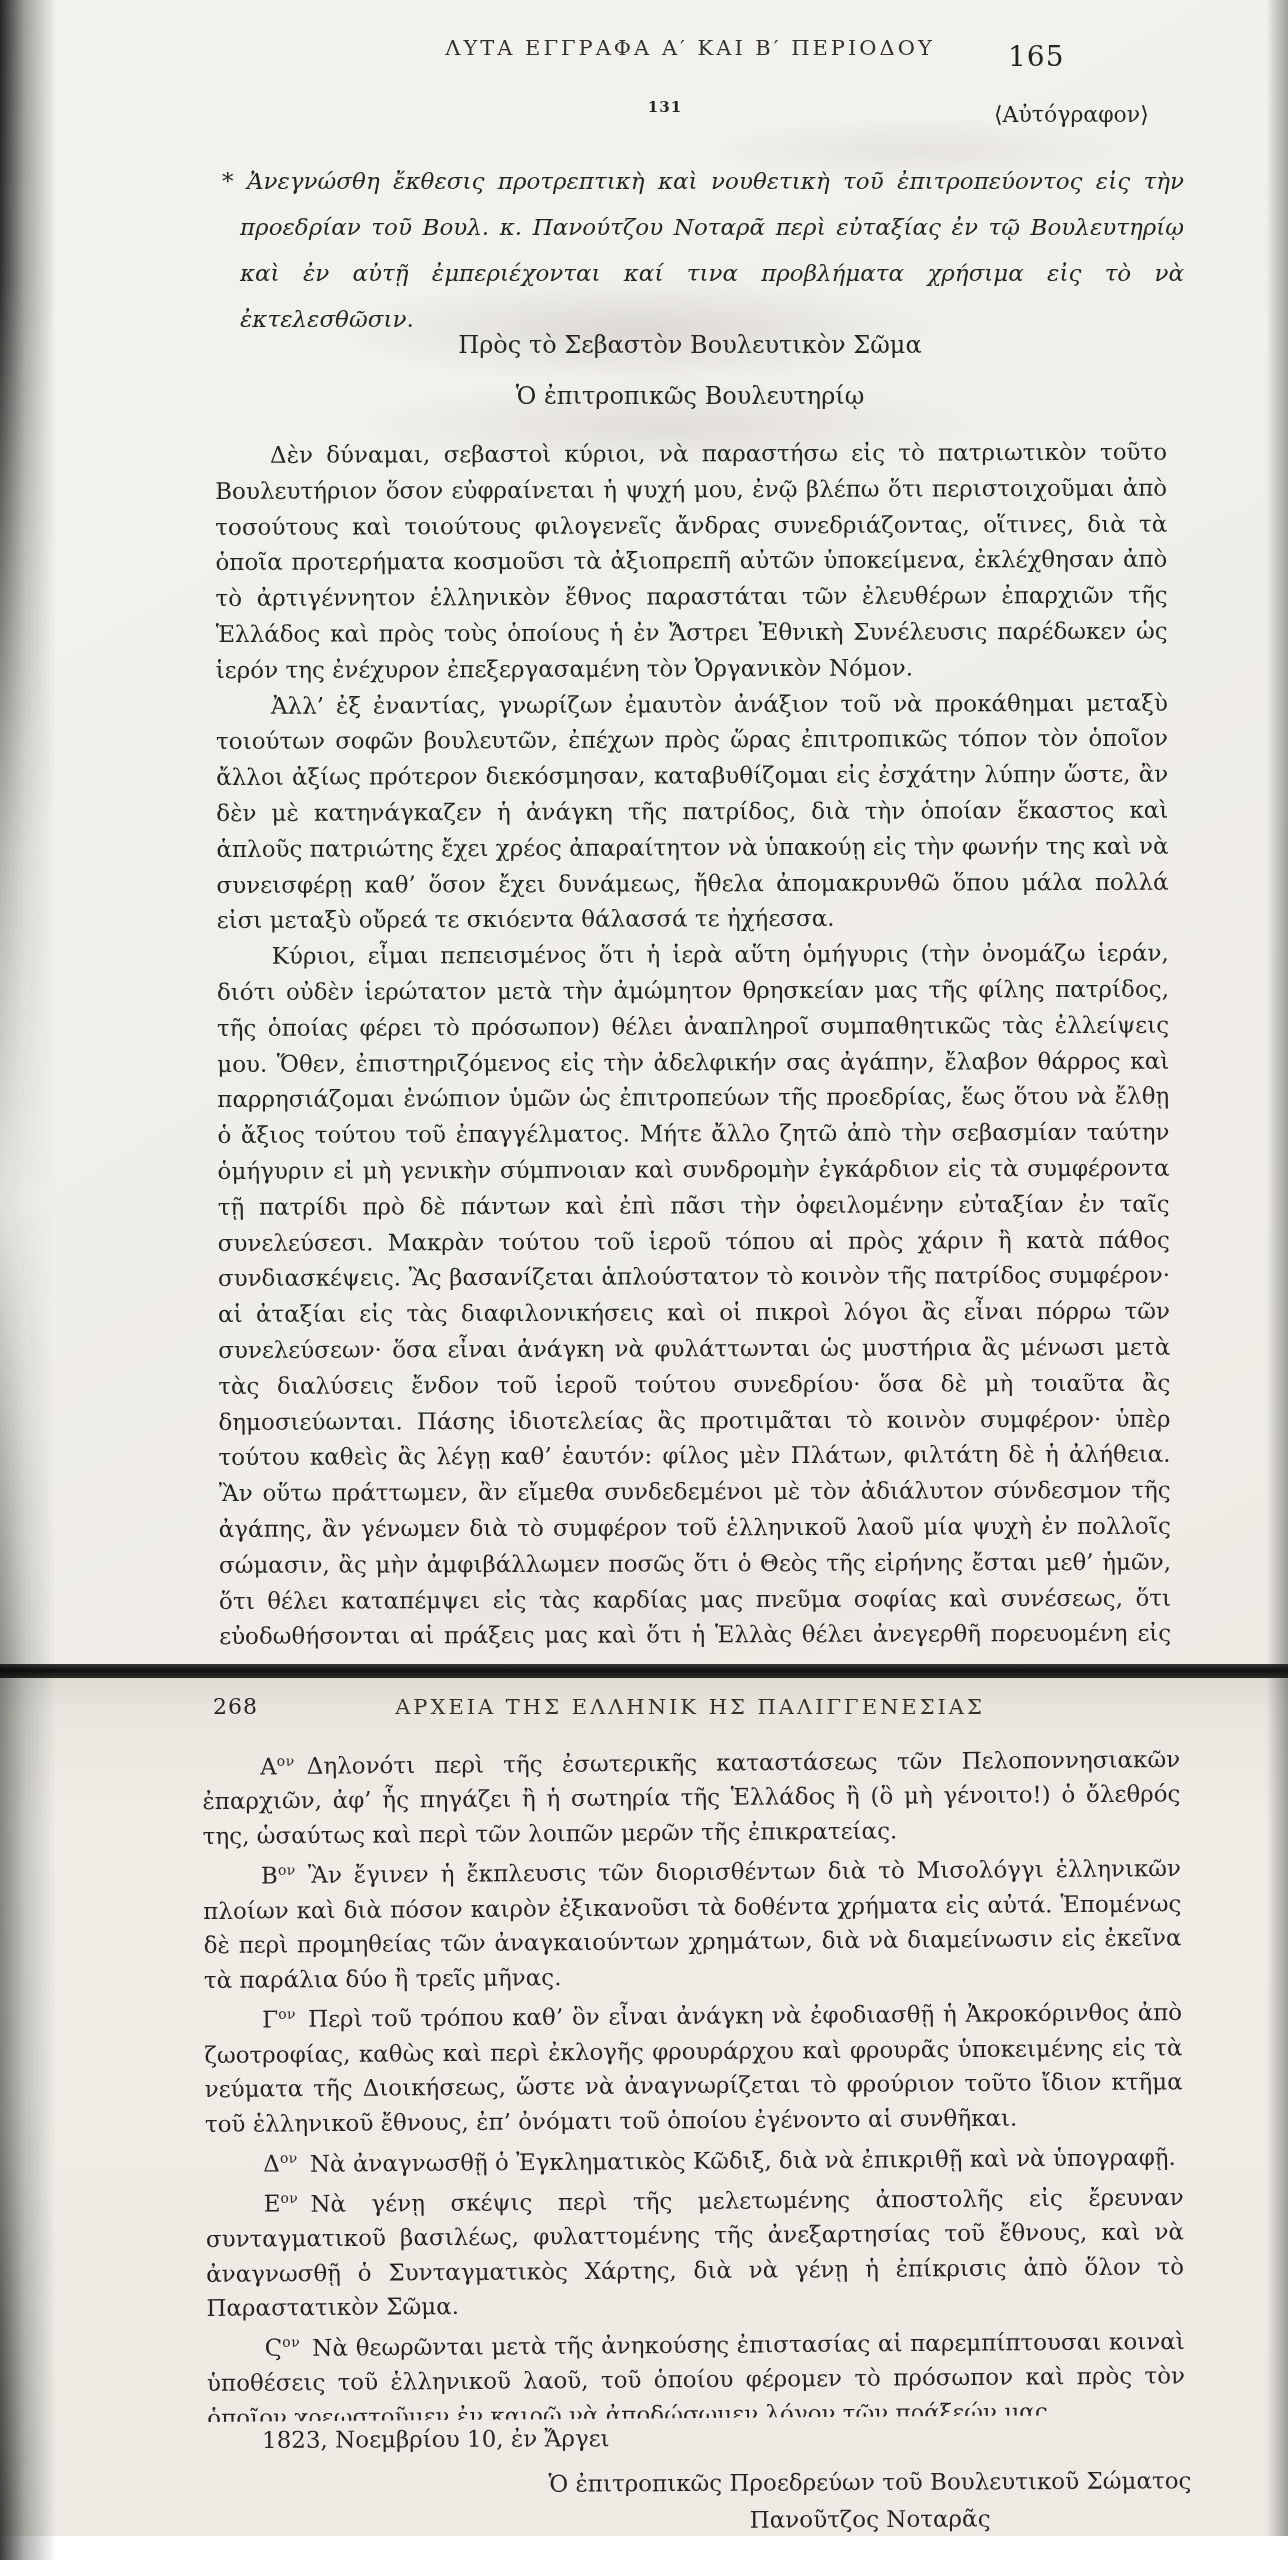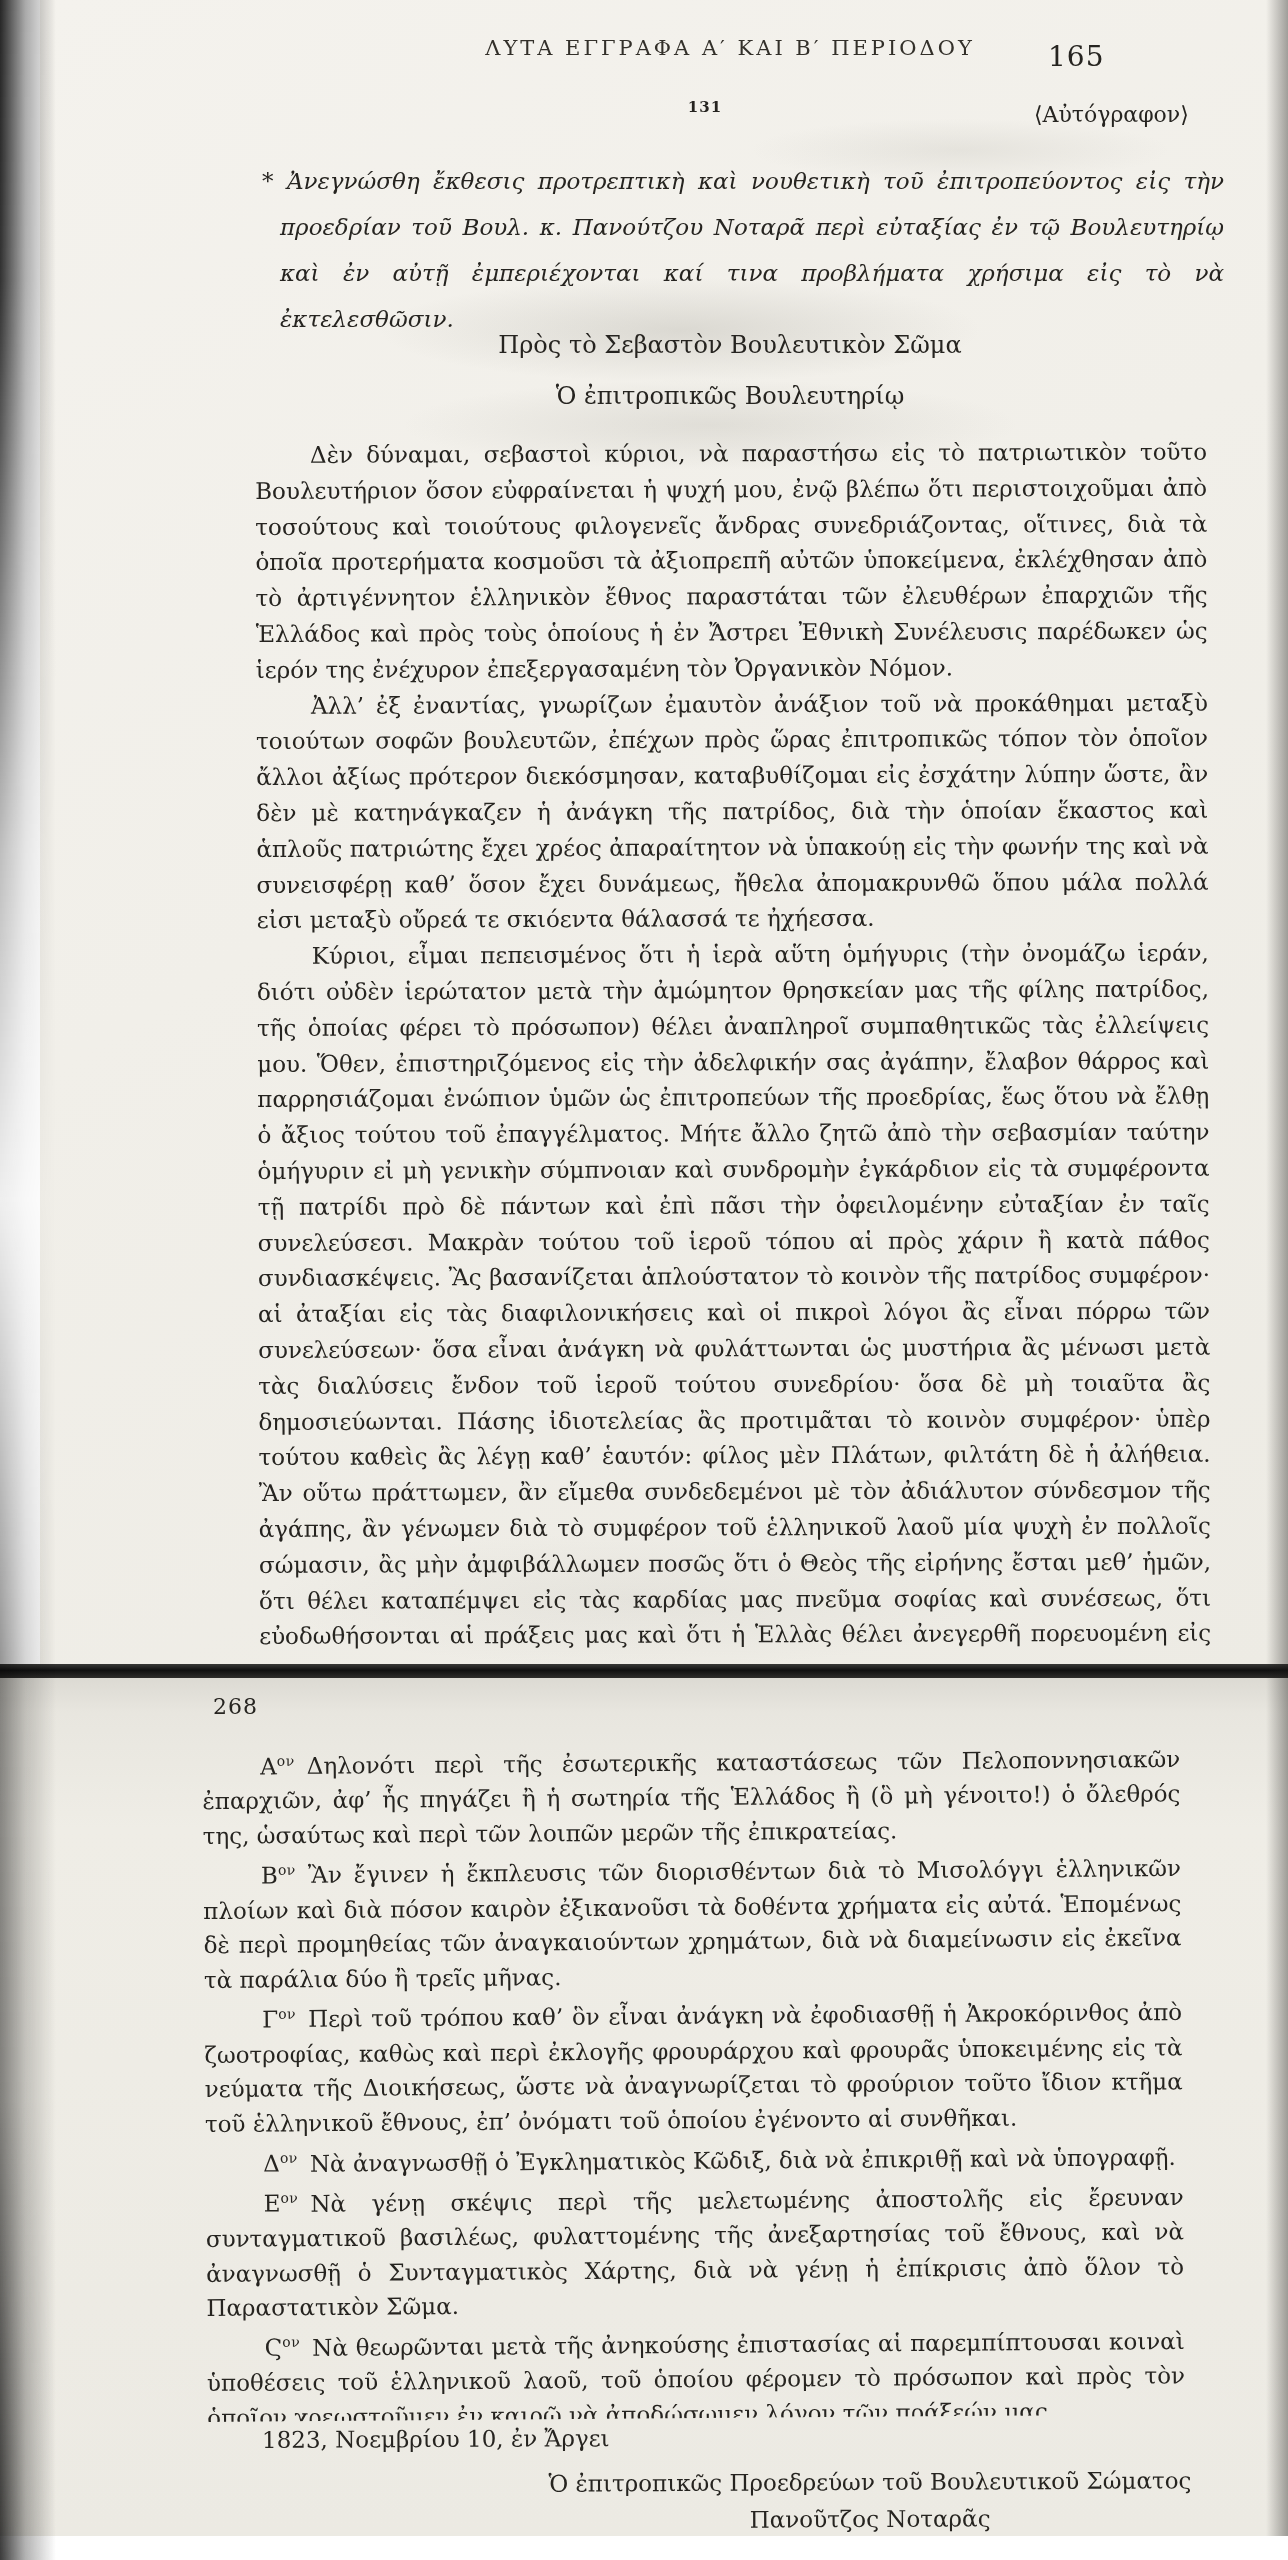--- a/index.html
+++ b/index.html
@@ -6,21 +6,20 @@
   body{
     width:1288px;height:2560px;position:relative;overflow:hidden;
     background:#ffffff;
     font-family:"DejaVu Serif","Liberation Serif",serif;
     color:#262420;
   }
   .page{position:absolute;left:0;right:0;overflow:hidden;}
   #page1{
     top:0;height:1664px;
     background:linear-gradient(150deg,#f4f2ed 0%,#f1efe9 45%,#edebe4 100%);
-    margin-left:40px;
   }
   #page1 .stains{
     position:absolute;inset:0;pointer-events:none;
     background:
       radial-gradient(ellipse 430px 75px at 640px 330px, rgba(152,150,140,.26), transparent 70%),
       radial-gradient(ellipse 440px 65px at 670px 425px, rgba(152,150,140,.20), transparent 70%),
       radial-gradient(ellipse 300px 45px at 920px 150px, rgba(160,158,148,.16), transparent 70%),
       radial-gradient(ellipse 500px 90px at 600px 1600px, rgba(150,148,140,.10), transparent 75%);
   }
   #separator{
@@ -102,20 +101,21 @@
     <p>Δὲν δύναμαι, σεβαστοὶ κύριοι, νὰ παραστήσω εἰς τὸ πατριωτικὸν τοῦτο Βουλευτήριον ὅσον εὐφραίνεται ἡ ψυχή μου, ἐνῷ βλέπω ὅτι περιστοιχοῦμαι ἀπὸ τοσούτους καὶ τοιούτους φιλογενεῖς ἄνδρας συνεδριάζοντας, οἵτινες, διὰ τὰ ὁποῖα προτερήματα κοσμοῦσι τὰ ἀξιοπρεπῆ αὐτῶν ὑποκείμενα, ἐκλέχθησαν ἀπὸ τὸ ἀρτιγέννητον ἑλληνικὸν ἔθνος παραστάται τῶν ἐλευθέρων ἐπαρχιῶν τῆς Ἑλλάδος καὶ πρὸς τοὺς ὁποίους ἡ ἐν Ἄστρει Ἐθνικὴ Συνέλευσις παρέδωκεν ὡς ἱερόν της ἐνέχυρον ἐπεξεργασαμένη τὸν Ὀργανικὸν Νόμον.</p>
     <p>Ἀλλ’ ἐξ ἐναντίας, γνωρίζων ἐμαυτὸν ἀνάξιον τοῦ νὰ προκάθημαι μεταξὺ τοιούτων σοφῶν βουλευτῶν, ἐπέχων πρὸς ὥρας ἐπιτροπικῶς τόπον τὸν ὁποῖον ἄλλοι ἀξίως πρότερον διεκόσμησαν, καταβυθίζομαι εἰς ἐσχάτην λύπην ὥστε, ἂν δὲν μὲ κατηνάγκαζεν ἡ ἀνάγκη τῆς πατρίδος, διὰ τὴν ὁποίαν ἕκαστος καὶ ἁπλοῦς πατριώτης ἔχει χρέος ἀπαραίτητον νὰ ὑπακούῃ εἰς τὴν φωνήν της καὶ νὰ συνεισφέρῃ καθ’ ὅσον ἔχει δυνάμεως, ἤθελα ἀπομακρυνθῶ ὅπου μάλα πολλά εἰσι μεταξὺ οὔρεά τε σκιόεντα θάλασσά τε ἠχήεσσα.</p>
     <p>Κύριοι, εἶμαι πεπεισμένος ὅτι ἡ ἱερὰ αὕτη ὁμήγυρις (τὴν ὀνομάζω ἱεράν, διότι οὐδὲν ἱερώτατον μετὰ τὴν ἀμώμητον θρησκείαν μας τῆς φίλης πατρίδος, τῆς ὁποίας φέρει τὸ πρόσωπον) θέλει ἀναπληροῖ συμπαθητικῶς τὰς ἐλλείψεις μου. Ὅθεν, ἐπιστηριζόμενος εἰς τὴν ἀδελφικήν σας ἀγάπην, ἔλαβον θάρρος καὶ παρρησιάζομαι ἐνώπιον ὑμῶν ὡς ἐπιτροπεύων τῆς προεδρίας, ἕως ὅτου νὰ ἔλθῃ ὁ ἄξιος τούτου τοῦ ἐπαγγέλματος. Μήτε ἄλλο ζητῶ ἀπὸ τὴν σεβασμίαν ταύτην ὁμήγυριν εἰ μὴ γενικὴν σύμπνοιαν καὶ συνδρομὴν ἐγκάρδιον εἰς τὰ συμφέροντα τῇ πατρίδι πρὸ δὲ πάντων καὶ ἐπὶ πᾶσι τὴν ὀφειλομένην εὐταξίαν ἐν ταῖς συνελεύσεσι. Μακρὰν τούτου τοῦ ἱεροῦ τόπου αἱ πρὸς χάριν ἢ κατὰ πάθος συνδιασκέψεις. Ἂς βασανίζεται ἁπλούστατον τὸ κοινὸν τῆς πατρίδος συμφέρον· αἱ ἀταξίαι εἰς τὰς διαφιλονικήσεις καὶ οἱ πικροὶ λόγοι ἂς εἶναι πόρρω τῶν συνελεύσεων· ὅσα εἶναι ἀνάγκη νὰ φυλάττωνται ὡς μυστήρια ἂς μένωσι μετὰ τὰς διαλύσεις ἔνδον τοῦ ἱεροῦ τούτου συνεδρίου· ὅσα δὲ μὴ τοιαῦτα ἂς δημοσιεύωνται. Πάσης ἰδιοτελείας ἂς προτιμᾶται τὸ κοινὸν συμφέρον· ὑπὲρ τούτου καθεὶς ἂς λέγῃ καθ’ ἑαυτόν: φίλος μὲν Πλάτων, φιλτάτη δὲ ἡ ἀλήθεια. Ἂν οὕτω πράττωμεν, ἂν εἴμεθα συνδεδεμένοι μὲ τὸν ἀδιάλυτον σύνδεσμον τῆς ἀγάπης, ἂν γένωμεν διὰ τὸ συμφέρον τοῦ ἑλληνικοῦ λαοῦ μία ψυχὴ ἐν πολλοῖς σώμασιν, ἂς μὴν ἀμφιβάλλωμεν ποσῶς ὅτι ὁ Θεὸς τῆς εἰρήνης ἔσται μεθ’ ἡμῶν, ὅτι θέλει καταπέμψει εἰς τὰς καρδίας μας πνεῦμα σοφίας καὶ συνέσεως, ὅτι εὐοδωθήσονται αἱ πράξεις μας καὶ ὅτι ἡ Ἑλλὰς θέλει ἀνεγερθῆ πορευομένη εἰς δύναμιν ἐκ δυνάμεως. Ἐξαιτῶ, κύριοι, τὴν ἀδελφικήν σας συμπάθειαν, ἕνεκα τῶν ὅσων πατριωτῶν ζήλῳ κινούμενος διὰ νὰ παραθίξω τὴν ἀξιότητα ἑνὸς ἑκάστου ἐτόλμησα νὰ βάλω ὑπὸ τὴν ὄψιν καὶ κρίσιν τῆς σεβαστῆς μοι ὁμηγύρεως, εὔελπις ὢν ὅτι θέλω ἀξιωθῶ τῆς συγγνώμης σας. Ἐν τοσούτῳ δὲ κάμνω ἔκθεσιν κεφαλαιώδη ἐκείνων περὶ τῶν ὁποίων πρέπει νὰ γίνῃ βαθυτάτη σκέψις τοῦ Σ. Βουλευτικοῦ Σώματος ἐνεστώσης πολιτικῆς.</p>
   </div>
 </div>
 
 <div id="separator"></div>
 
 <div class="page" id="page2">
   <div id="pagenum2">268</div>
+  <div class="runhead" id="runhead2">ΑΡΧΕΙΑ ΤΗΣ ΕΛΛΗΝΙΚ ΗΣ ΠΑΛΙΓΓΕΝΕΣΙΑΣ</div>
 
   <div id="items">
     <p><span class="marker"><span>Α</span><sup>ον</sup></span><span>Δηλονότι περὶ τῆς ἐσωτερικῆς καταστάσεως τῶν Πελοποννησιακῶν ἐπαρχιῶν, ἀφ’ ἧς πηγάζει ἢ ἡ σωτηρία τῆς Ἑλλάδος ἢ (ὃ μὴ γένοιτο!) ὁ ὄλεθρός της, ὡσαύτως καὶ περὶ τῶν λοιπῶν μερῶν τῆς ἐπικρατείας.</span></p>
     <p><span class="marker"><span>Β</span><sup>ον</sup></span><span>Ἂν ἔγινεν ἡ ἔκπλευσις τῶν διορισθέντων διὰ τὸ Μισολόγγι ἑλληνικῶν πλοίων καὶ διὰ πόσον καιρὸν ἐξικανοῦσι τὰ δοθέντα χρήματα εἰς αὐτά. Ἑπομένως δὲ περὶ προμηθείας τῶν ἀναγκαιούντων χρημάτων, διὰ νὰ διαμείνωσιν εἰς ἐκεῖνα τὰ παράλια δύο ἢ τρεῖς μῆνας.</span></p>
     <p><span class="marker"><span>Γ</span><sup>ον</sup></span><span>Περὶ τοῦ τρόπου καθ’ ὃν εἶναι ἀνάγκη νὰ ἐφοδιασθῇ ἡ Ἀκροκόρινθος ἀπὸ ζωοτροφίας, καθὼς καὶ περὶ ἐκλογῆς φρουράρχου καὶ φρουρᾶς ὑποκειμένης εἰς τὰ νεύματα τῆς Διοικήσεως, ὥστε νὰ ἀναγνωρίζεται τὸ φρούριον τοῦτο ἴδιον κτῆμα τοῦ ἑλληνικοῦ ἔθνους, ἐπ’ ὀνόματι τοῦ ὁποίου ἐγένοντο αἱ συνθῆκαι.</span></p>
     <p><span class="marker"><span>Δ</span><sup>ον</sup></span><span>Νὰ ἀναγνωσθῇ ὁ Ἐγκληματικὸς Κῶδιξ, διὰ νὰ ἐπικριθῇ καὶ νὰ ὑπογραφῇ.</span></p>
     <p><span class="marker"><span>Ε</span><sup>ον</sup></span><span>Νὰ γένῃ σκέψις περὶ τῆς μελετωμένης ἀποστολῆς εἰς ἔρευναν συνταγματικοῦ βασιλέως, φυλαττομένης τῆς ἀνεξαρτησίας τοῦ ἔθνους, καὶ νὰ ἀναγνωσθῇ ὁ Συνταγματικὸς Χάρτης, διὰ νὰ γένῃ ἡ ἐπίκρισις ἀπὸ ὅλον τὸ Παραστατικὸν Σῶμα.</span></p>
     <p><span class="marker"><span>Ϛ</span><sup>ον</sup></span><span>Νὰ θεωρῶνται μετὰ τῆς ἀνηκούσης ἐπιστασίας αἱ παρεμπίπτουσαι κοιναὶ ὑποθέσεις τοῦ ἑλληνικοῦ λαοῦ, τοῦ ὁποίου φέρομεν τὸ πρόσωπον καὶ πρὸς τὸν ὁποῖον χρεωστοῦμεν ἐν καιρῷ νὰ ἀποδώσωμεν λόγον τῶν πράξεών μας.</span></p>
 
   </div>

